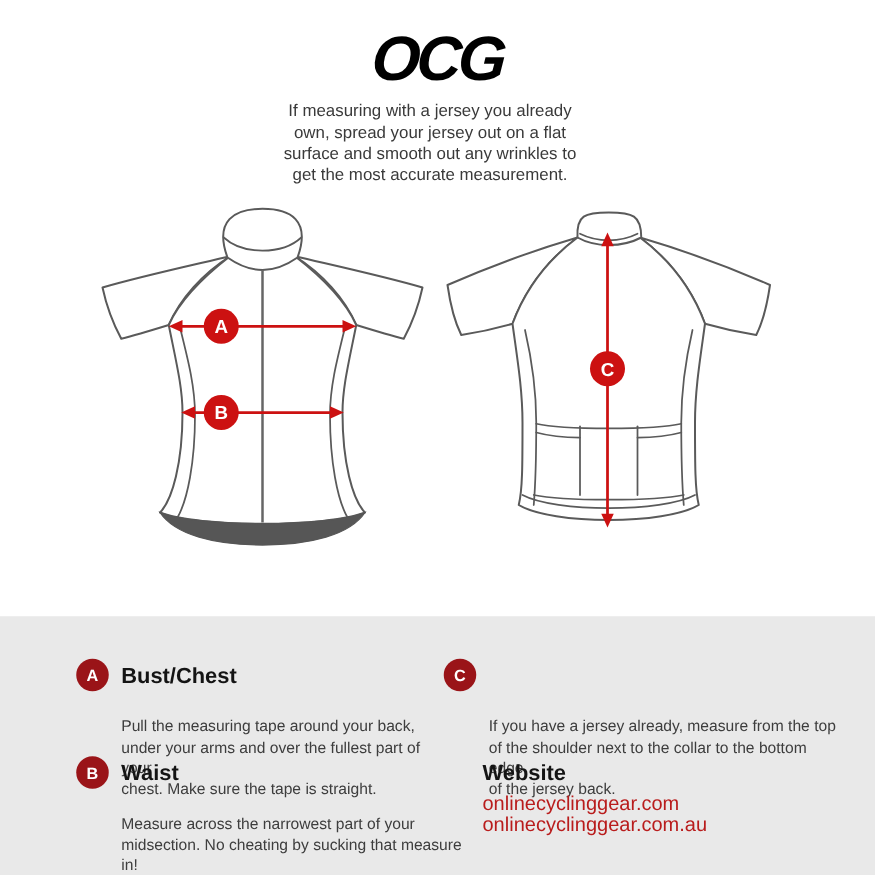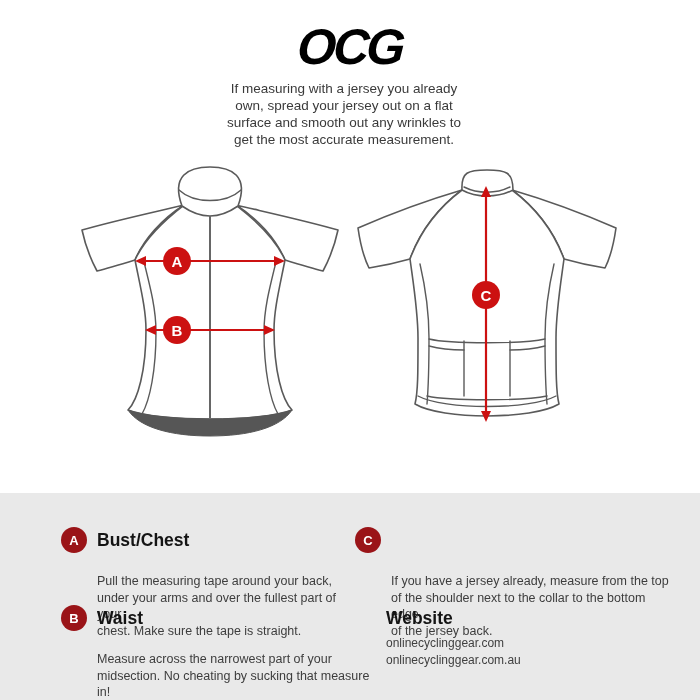--- a/index.html
+++ b/index.html
@@ -51,22 +51,22 @@
     display:flex; align-items:center; justify-content:center;
     flex:0 0 26px;
   }
   .legend-title { font-size:17.5px; font-weight:bold; color:#141414; line-height:26px;text-align:right; }
   .legend-lines {
     margin-left:36px; margin-top:20px;
     font-size:12.5px; line-height:16.5px;
     color:#3d3d3d; white-space:pre-line;
   }
   .website-title { font-size:17.5px; font-weight:bold; color:#141414; line-height:26px; }
-  .website-lines { margin-top:4px; font-size:12px; line-height:17px;
-                   color:#404040; white-space:pre-line; }
+  .website-lines { margin-top:4px; font-size:16px; line-height:17px;
+                   color:#b91c1c; white-space:pre-line; }
 </style>
 </head>
 <body>
 
 <div id="stage">
 
   <div class="logo">OCG</div>
   <div class="intro">If measuring with a jersey you already
 own, spread your jersey out on a flat
 surface and smooth out any wrinkles to

